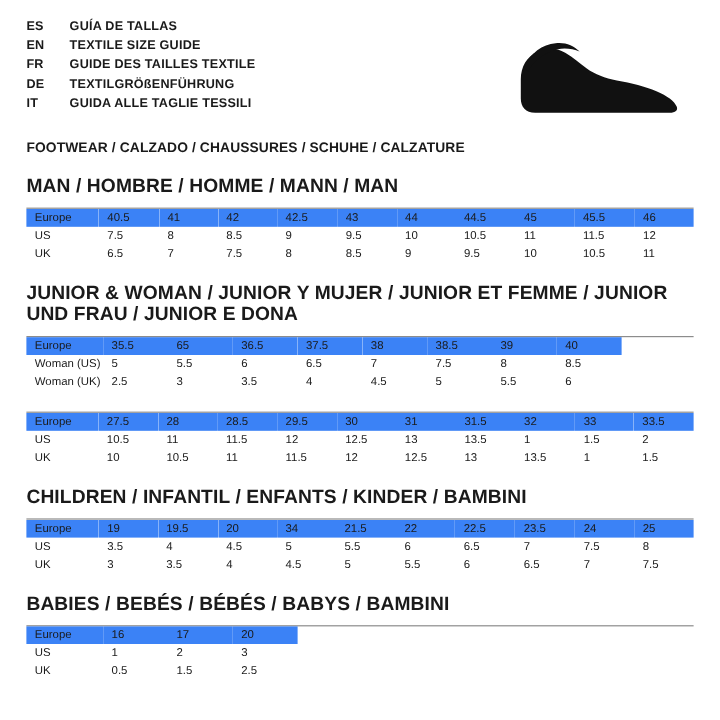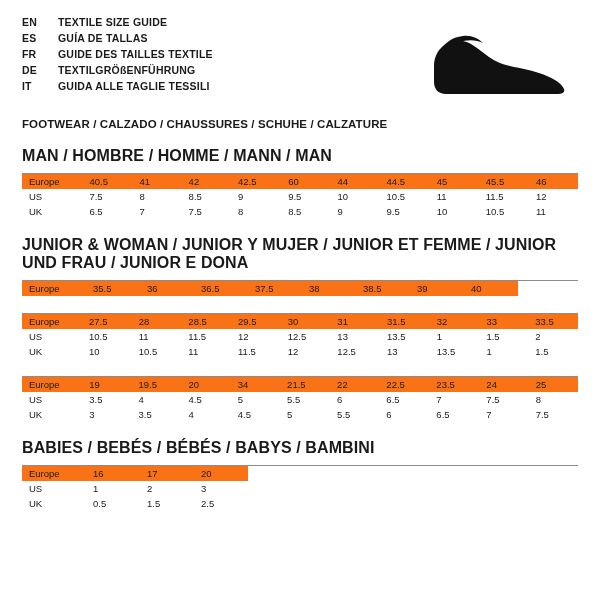--- a/index.html
+++ b/index.html
@@ -78,21 +78,21 @@
     font-size: 9.5px;
   }
   table.size td {
     height: 15px;
     padding: 0 0 0 7px;
     vertical-align: middle;
     white-space: nowrap;
     overflow: hidden;
   }
   tr.shaded td {
-    background: #f97316;
+    background: #3b82f6;
   }
   tr.plain td {
     background: #ffffff;
   }
   td.rowlabel {
     font-size: 9.5px;
   }
   .hr {
     border-top: 1px solid #8c8c8c;
     height: 0;
@@ -101,26 +101,26 @@
 </style>
 </head>
 <body>
 
 <div class="page">
 
   <div class="header">
     <table class="lang-table">
       <tbody>
         <tr>
+          <td class="lang-code">ES</td>
+          <td class="lang-text">GUÍA DE TALLAS</td>
+        </tr>
+        <tr>
           <td class="lang-code">EN</td>
           <td class="lang-text">TEXTILE SIZE GUIDE</td>
-        </tr>
-        <tr>
-          <td class="lang-code">ES</td>
-          <td class="lang-text">GUÍA DE TALLAS</td>
         </tr>
         <tr>
           <td class="lang-code">FR</td>
           <td class="lang-text">GUIDE DES TAILLES TEXTILE</td>
         </tr>
         <tr>
           <td class="lang-code">DE</td>
           <td class="lang-text">TEXTILGRÖßENFÜHRUNG</td>
         </tr>
         <tr>
@@ -161,21 +161,21 @@
             <col style="width: 54px;">
             <col style="width: 54px;">
           </colgroup>
           <tbody>
             <tr class="shaded">
               <td class="rowlabel">Europe</td>
               <td>40.5</td>
               <td>41</td>
               <td>42</td>
               <td>42.5</td>
-              <td>60</td>
+              <td>43</td>
               <td>44</td>
               <td>44.5</td>
               <td>45</td>
               <td>45.5</td>
               <td>46</td>
             </tr>
             <tr class="plain">
               <td class="rowlabel">US</td>
               <td>7.5</td>
               <td>8</td>
@@ -216,27 +216,49 @@
             <col style="width: 54px;">
             <col style="width: 54px;">
             <col style="width: 54px;">
             <col style="width: 54px;">
             <col style="width: 54px;">
           </colgroup>
           <tbody>
             <tr class="shaded">
               <td class="rowlabel">Europe</td>
               <td>35.5</td>
-              <td>36</td>
+              <td>65</td>
               <td>36.5</td>
               <td>37.5</td>
               <td>38</td>
               <td>38.5</td>
               <td>39</td>
               <td>40</td>
+            </tr>
+            <tr class="plain">
+              <td class="rowlabel">Woman (US)</td>
+              <td>5</td>
+              <td>5.5</td>
+              <td>6</td>
+              <td>6.5</td>
+              <td>7</td>
+              <td>7.5</td>
+              <td>8</td>
+              <td>8.5</td>
+            </tr>
+            <tr class="plain">
+              <td class="rowlabel">Woman (UK)</td>
+              <td>2.5</td>
+              <td>3</td>
+              <td>3.5</td>
+              <td>4</td>
+              <td>4.5</td>
+              <td>5</td>
+              <td>5.5</td>
+              <td>6</td>
             </tr>
           </tbody>
         </table>
       </div>
       <div class="section">
         <div class="hr"></div>
         <table class="size">
           <colgroup>
             <col style="width: 64px;">
             <col style="width: 54px;">
@@ -287,20 +309,21 @@
               <td>12.5</td>
               <td>13</td>
               <td>13.5</td>
               <td>1</td>
               <td>1.5</td>
             </tr>
           </tbody>
         </table>
       </div>
       <div class="section">
+        <div class="section-title">CHILDREN / INFANTIL / ENFANTS / KINDER / BAMBINI</div>
         <div class="hr"></div>
         <table class="size">
           <colgroup>
             <col style="width: 64px;">
             <col style="width: 54px;">
             <col style="width: 54px;">
             <col style="width: 54px;">
             <col style="width: 54px;">
             <col style="width: 54px;">
             <col style="width: 54px;">

